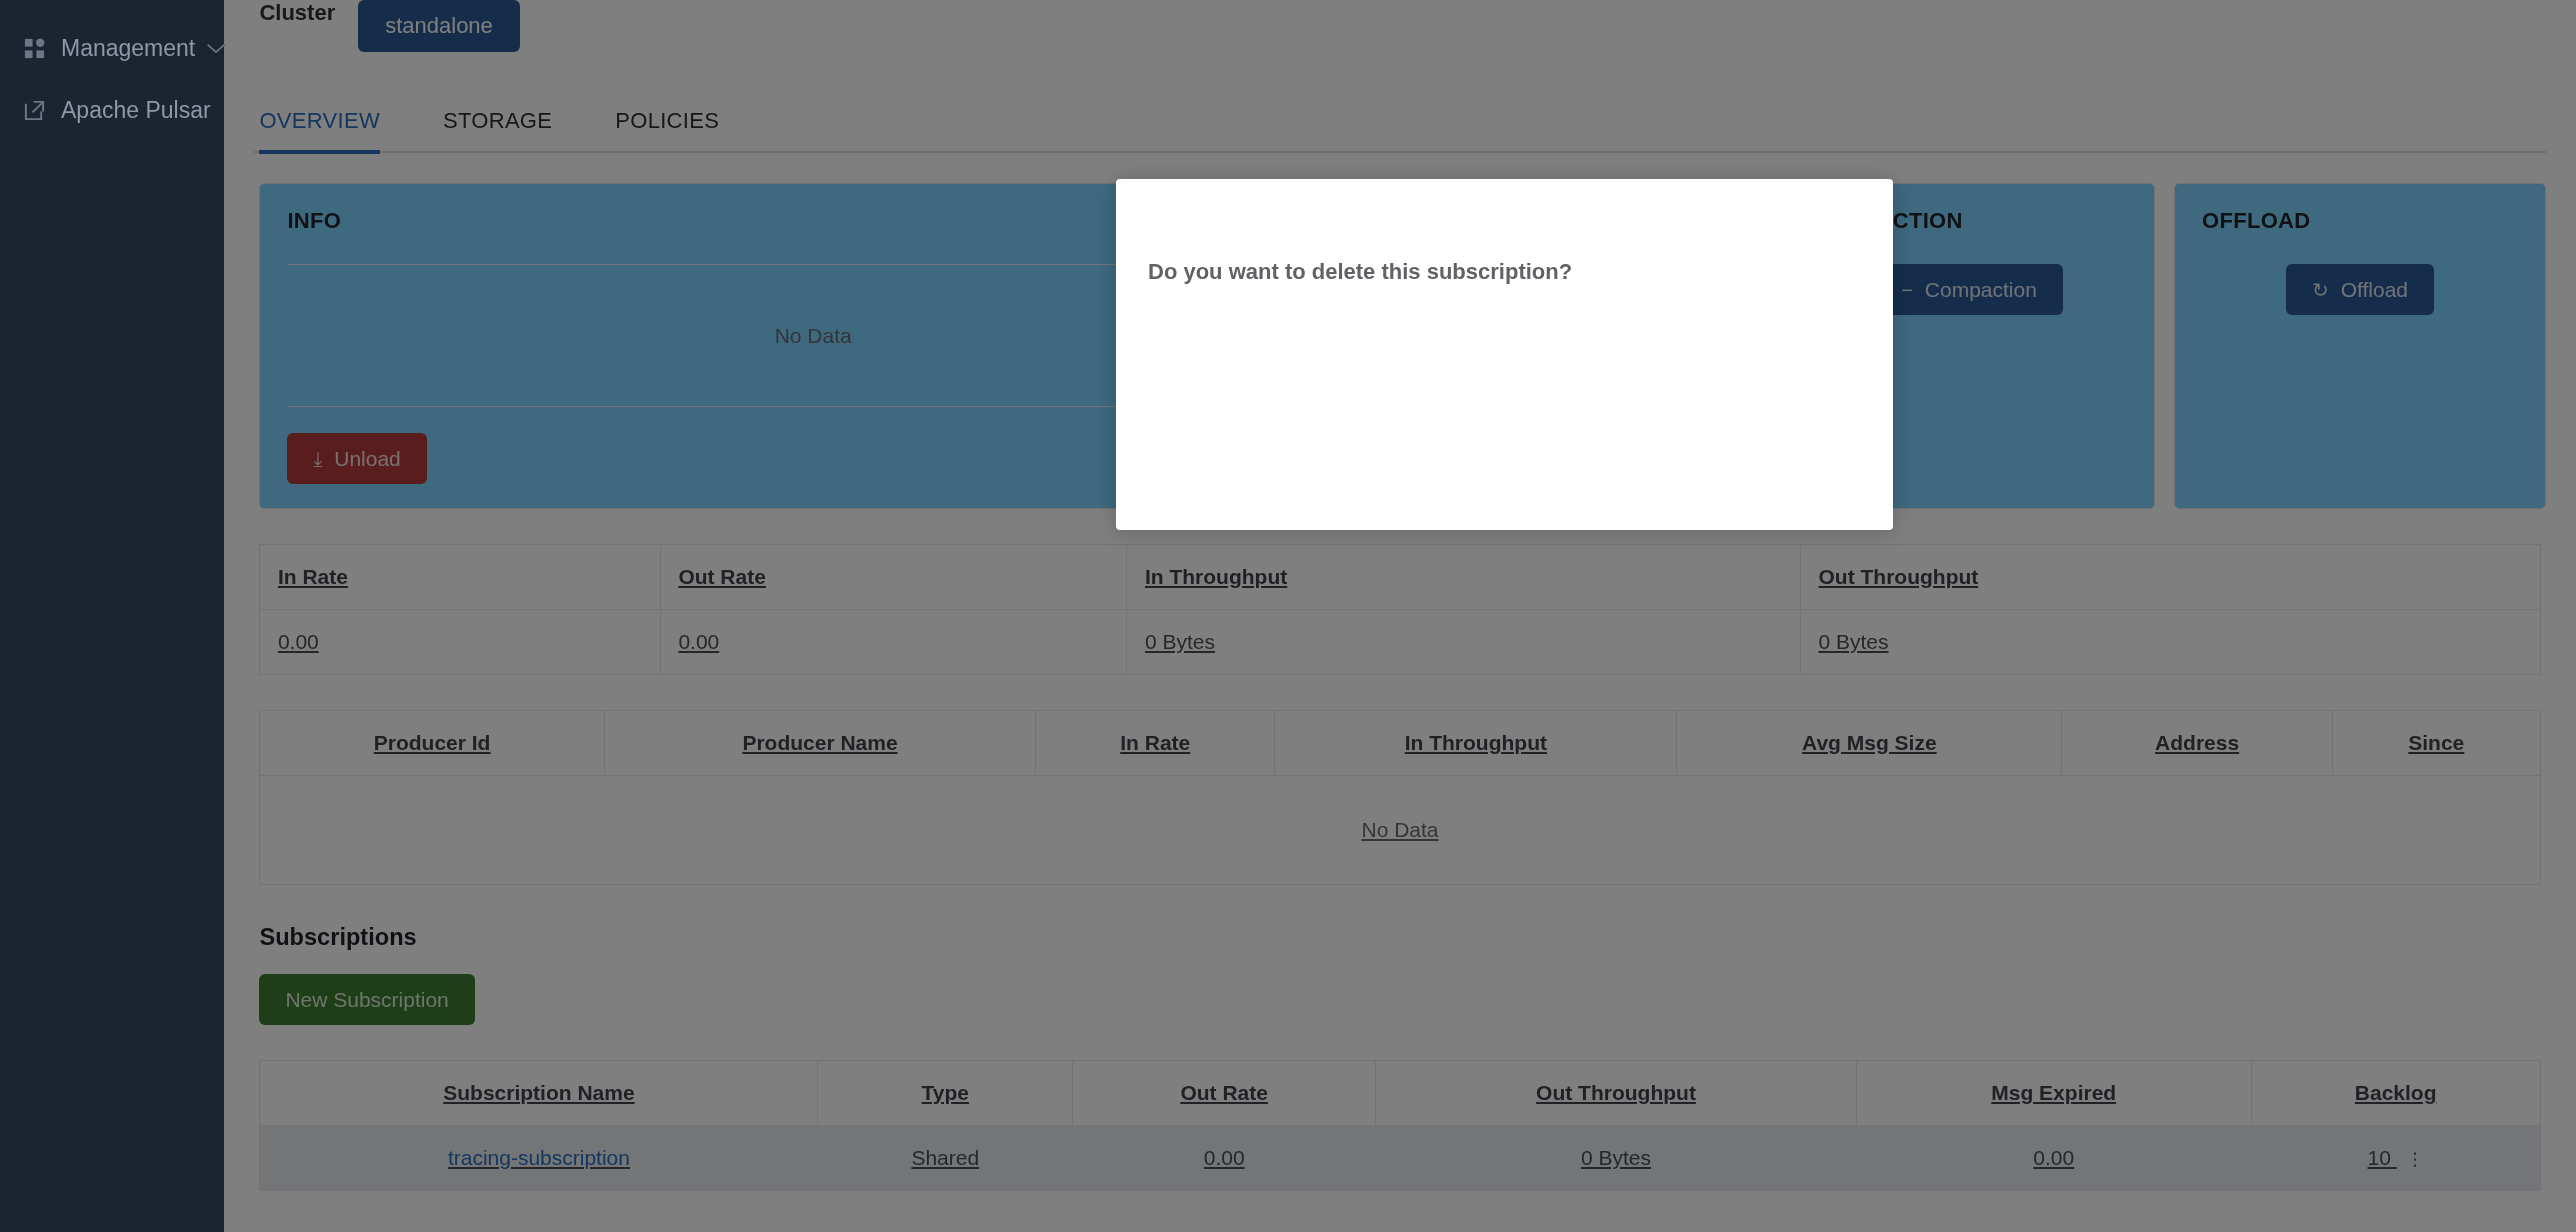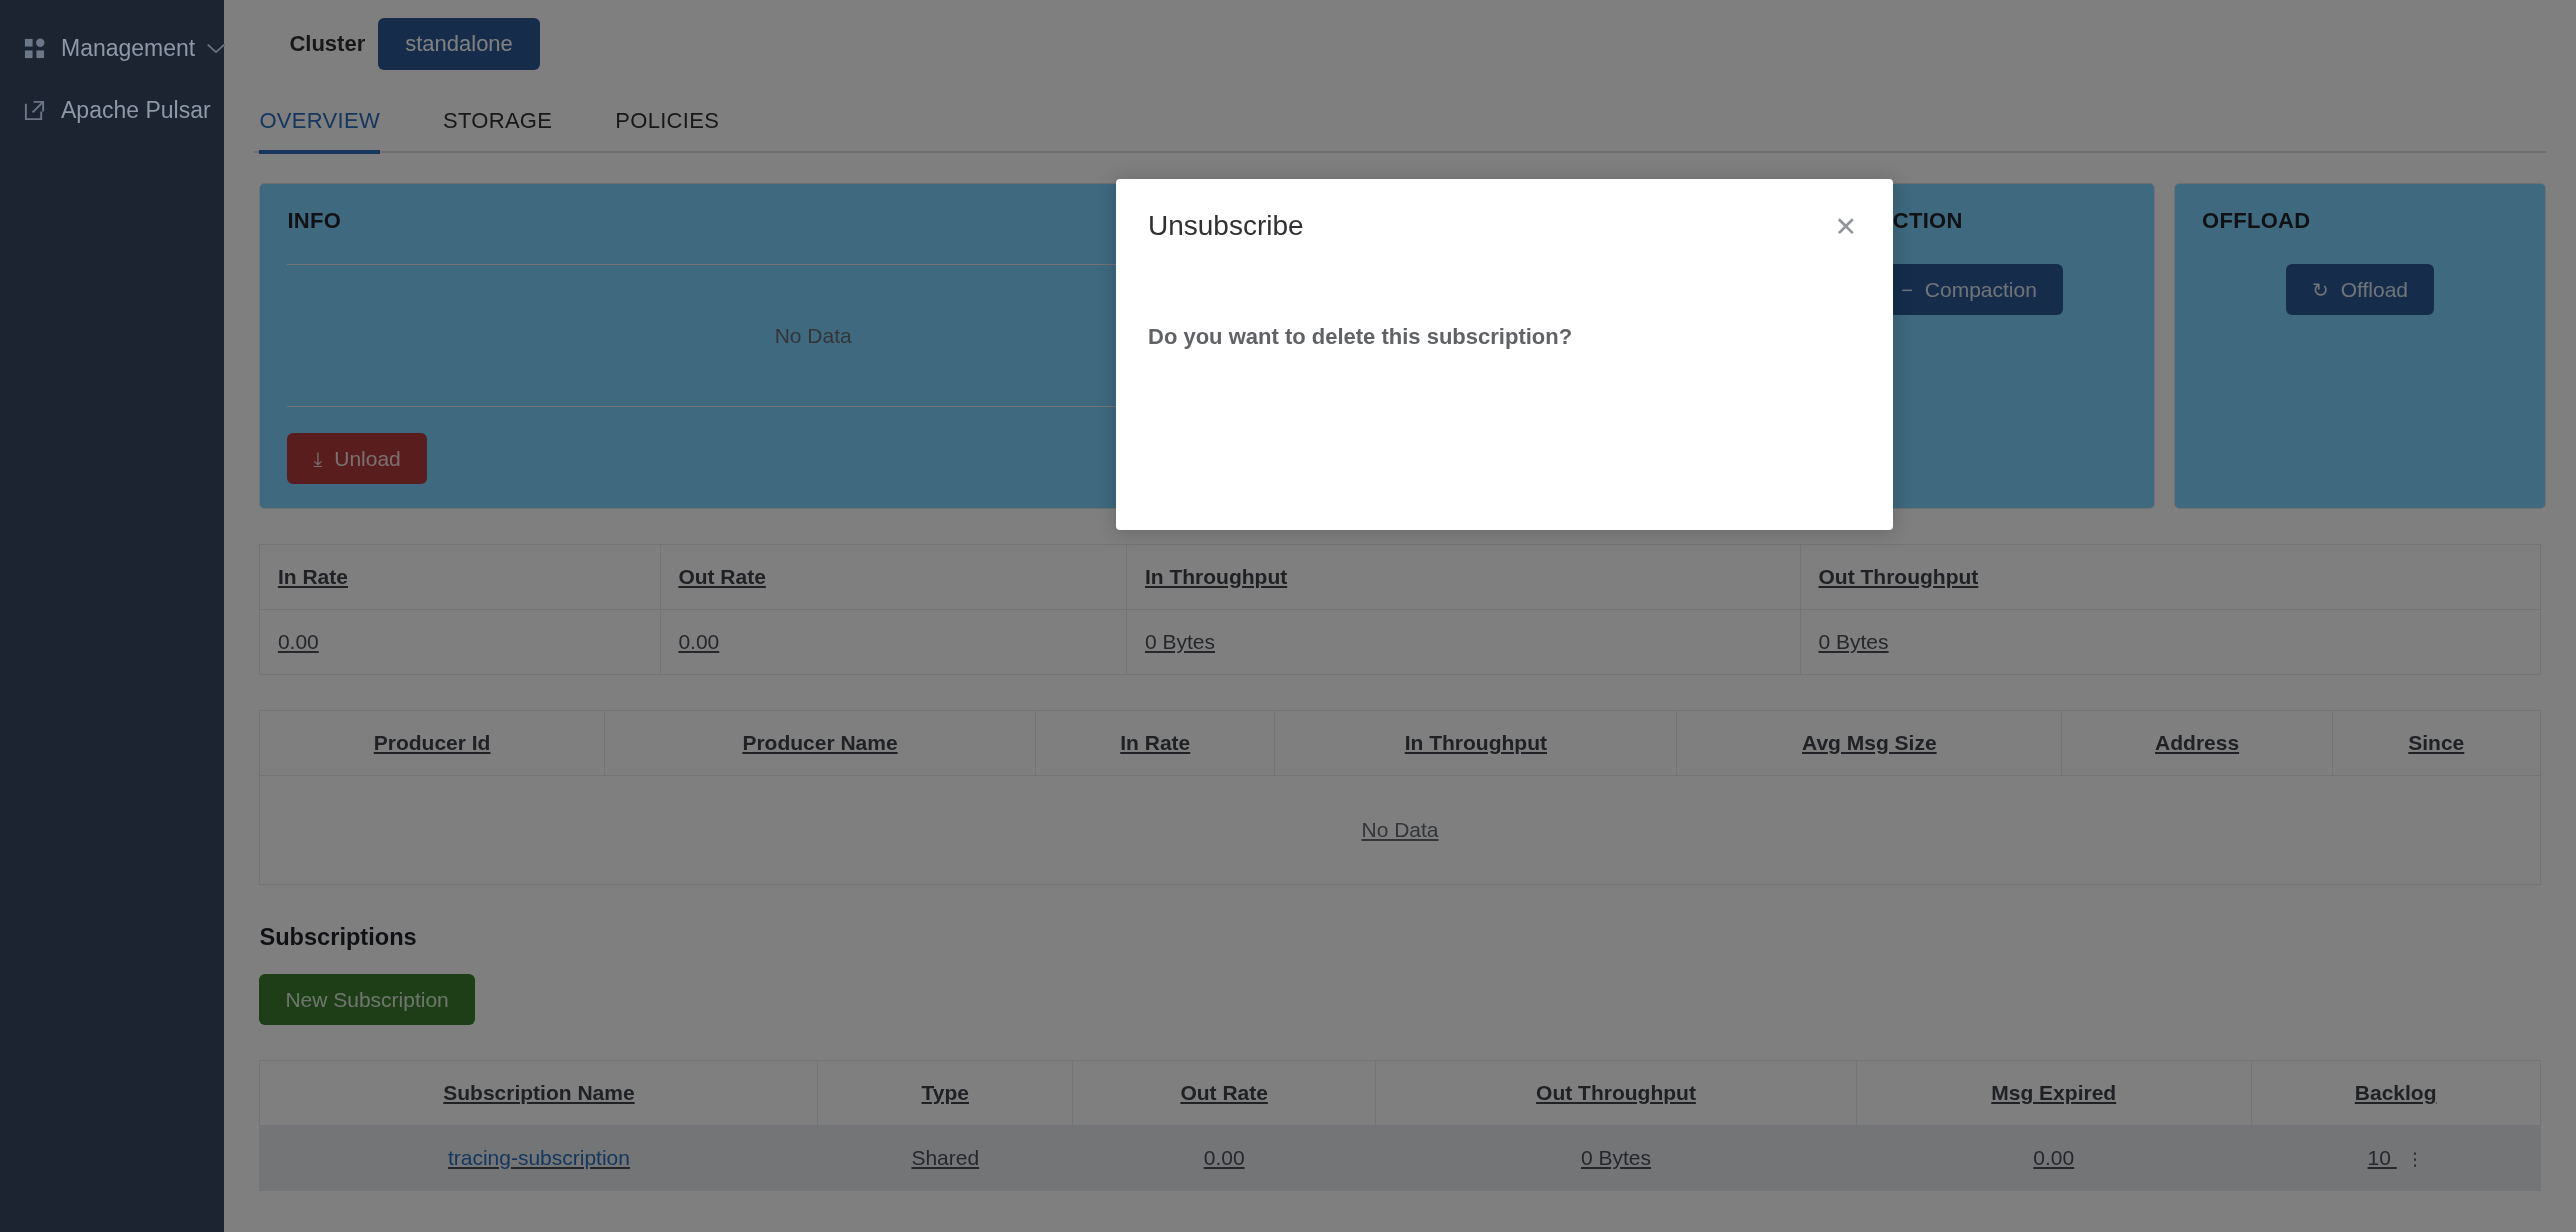--- a/index.html
+++ b/index.html
@@ -31,22 +31,22 @@
   
   .main {
     flex: 1 1 auto; height: 1233px;
     background: #ffffff;
     position: relative;
     overflow: hidden;
   }
   .main-inner { padding: 0 30px; }
 
   .cluster-row {
-    display: flex; align-items: center;
-    height: 88px; padding-left: 5.4px; gap: 13px; margin-left: 30px;
+    display: flex; align-items: flex-start;
+    height: 88px; padding-left: 5.4px; gap: 23px;
   }
   .cluster-label { font-size: 22px; font-weight: bold; color: #303133; }
   .cluster-chip {
     background: #2a5b97; color: #ffffff;
     font-size: 22px; border-radius: 6px;
     padding: 13px 27px; cursor: pointer;
   }
 
   .tabs {
     display: flex; align-items: flex-end; gap: 11px;
@@ -333,22 +333,18 @@
             </tr>
           </tbody>
         </table>
       </div>
 
     </div>
 
     <div class="overlay"></div>
 
     <div class="modal">
-      <div class="modal-head">
-        <div class="modal-title">Unsubscribe</div>
-        <div class="modal-close">✕</div>
-      </div>
       <div class="modal-body">Do you want to delete this subscription?</div>
     </div>
 
   </main>
 </div>
 
 
 </body></html>

